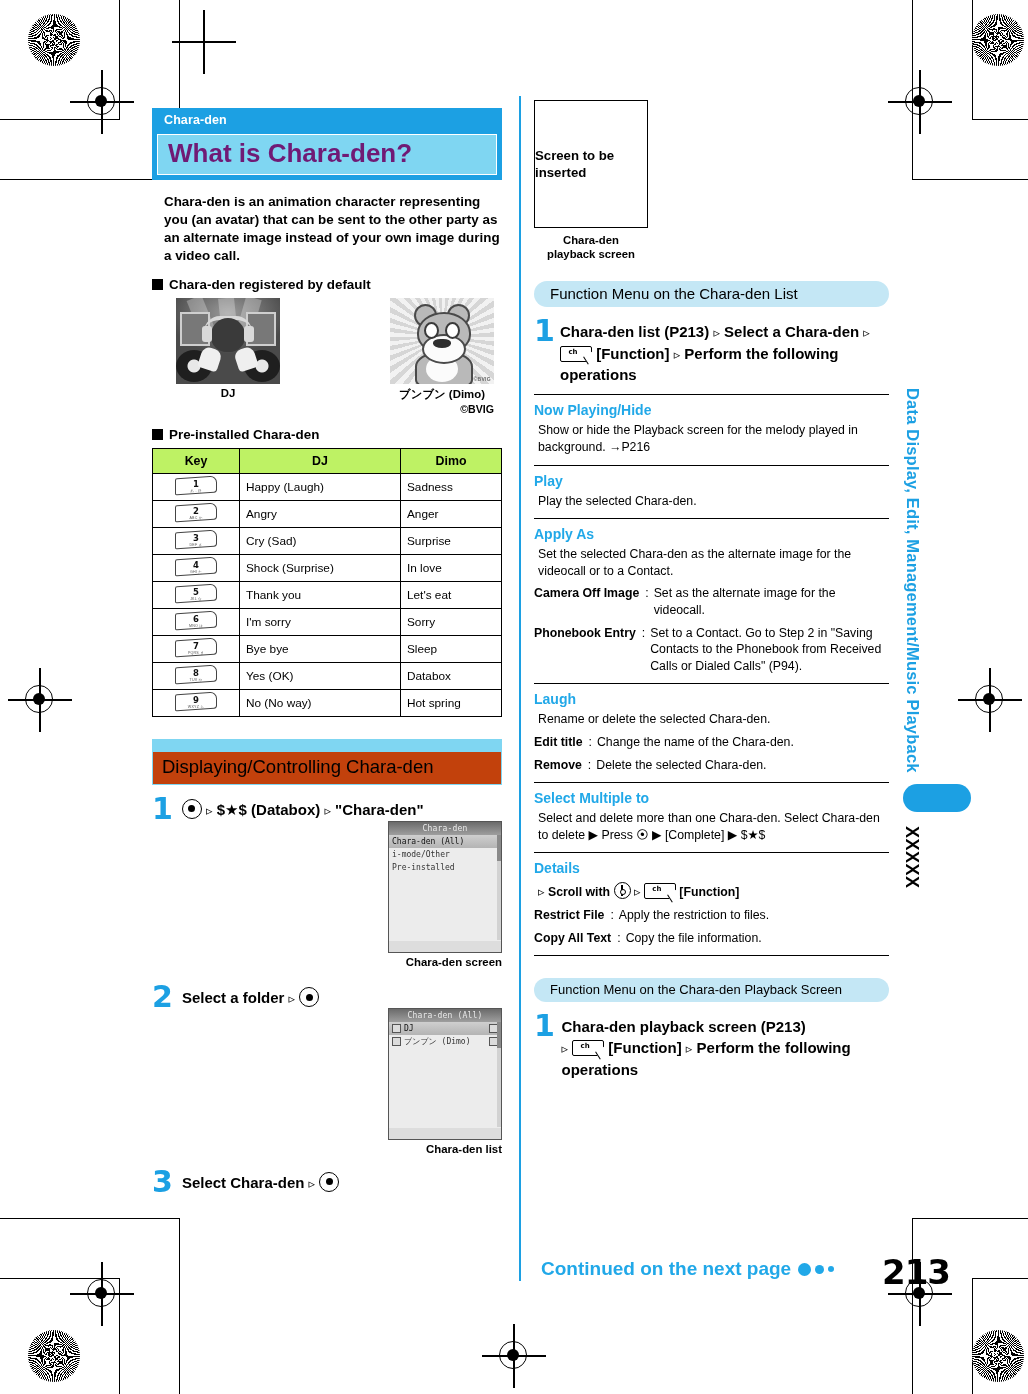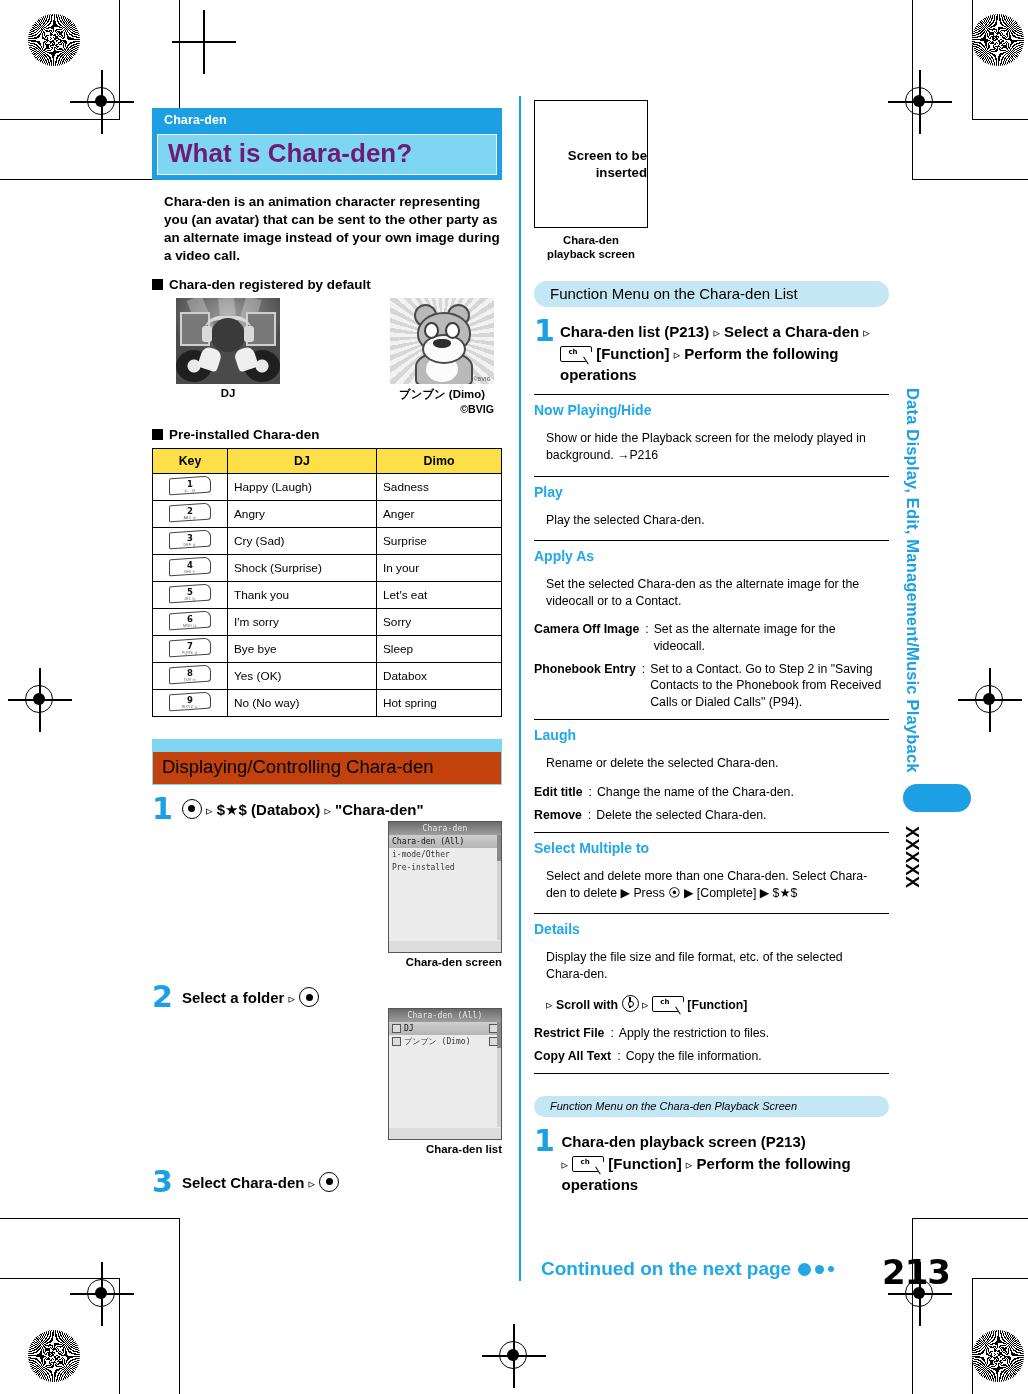--- a/index.html
+++ b/index.html
@@ -79,22 +79,22 @@
       border-radius:50%;background:#fbfbfb;border:2px solid #4a4a4a;}
   .dimo-art .nose{position:absolute;left:50%;top:41px;margin-left:-9px;width:18px;height:9px;background:#2e2e2e;
       border-radius:50% 50% 60% 60%;}
   .dimo-art .body{position:absolute;left:50%;top:54px;margin-left:-27px;width:54px;height:32px;
       border-radius:40% 40% 22% 22%;background:#b9b9b9;border:2px solid #4a4a4a;}
   .dimo-art .belly{position:absolute;left:50%;top:58px;margin-left:-16px;width:32px;height:26px;border-radius:50%;background:#fbfbfb;}
   .dimo-art .mark{position:absolute;right:3px;bottom:2px;font-size:5px;color:#666;font-weight:bold;letter-spacing:.3px;}
 
   
   table.keytbl{border-collapse:collapse;width:100%;margin-top:2px;}
-  table.keytbl th{background:#fde047;border:1px solid #000;font-size:12.4px;font-weight:bold;
-       padding:5px 10px;text-align:center;}
+  table.keytbl th{background:#bef264;border:1px solid #000;font-size:12.4px;font-weight:bold;
+       padding:5px 16px;text-align:center;}
   table.keytbl td{border:1px solid #000;font-size:11.8px;padding:4px 6px;height:17px;}
   table.keytbl td.kcell{text-align:center;padding:3px 2px;width:54px;}
   table.keytbl th.c1{width:54px;} table.keytbl th.c2{width:128px;}
 
   .keybtn{display:inline-block;width:40px;height:15px;border:1.1px solid #444;border-radius:2px 7px 3px 2px;
        background:#fff;position:relative;transform:skewY(-4deg);}
   .keybtn .n{position:absolute;left:0;right:0;top:1px;text-align:center;font-size:8.5px;font-weight:bold;
        font-family:"DejaVu Sans",sans-serif;transform:skewY(4deg);color:#111;}
   .keybtn .sub{position:absolute;left:0;right:0;bottom:0px;text-align:center;font-size:3.6px;color:#555;
        transform:skewY(4deg);letter-spacing:.2px;}
@@ -149,28 +149,28 @@
   .shot .scroll i{position:absolute;left:0;top:0;width:4px;height:26px;background:#8a8a8a;display:block;}
   .shot .foot{position:absolute;left:0;right:0;bottom:0;height:11px;background:#ddd;}
   .shotcap{font-size:11.4px;font-weight:bold;text-align:right;margin-top:3px;}
 
   
   .bullets{width:205px;font-size:11.6px;line-height:1.34;}
   .bullets li{margin-bottom:6px;list-style:none;position:relative;padding-left:13px;}
   .bullets li::before{content:"\2022";position:absolute;left:1px;top:-1px;font-size:12px;}
   .bullets{padding:0;margin:0;}
   .placeholder{width:112px;height:126px;border:1.5px solid #000;display:flex;align-items:center;
-       justify-content:center;text-align:right;font-size:13.2px;font-weight:bold;line-height:1.3;}
+       justify-content:center;text-align:left;font-size:13.2px;font-weight:bold;line-height:1.3;}
   .phcap{text-align:center;font-size:11.3px;font-weight:bold;margin-top:5px;line-height:1.25;}
 
   .pill{background:#C4E7F5;border-radius:13px;font-size:15px;padding:4px 16px 5px 16px;margin:14px 0 4px 0;}
 
   .hr{border-top:1.6px solid #000;margin:9px 0 7px 0;}
   .fn{font-size:14px;font-weight:bold;color:#21A8E8;margin:0 0 2px 0;}
-  .fd{font-size:12.3px;line-height:1.35;margin:12px;}
+  .fd{font-size:12.3px;line-height:1.35;margin:4px;}
   .subrow{display:flex;font-size:12.3px;line-height:1.35;margin-top:6px;}
   .subrow .lbl{font-weight:bold;white-space:nowrap;}
   .subrow .col{margin:0 5px 0 6px;}
   .subrow .val{flex:1;}
 
   
   .vtab{position:absolute;left:900px;top:388px;height:455px;width:22px;
        writing-mode:vertical-rl;color:#1CA0E3;font-size:16.5px;font-weight:bold;
        letter-spacing:.2px;white-space:nowrap;}
   .tabpill{position:absolute;left:903px;top:784px;width:68px;height:28px;background:#1CA0E3;border-radius:14px;}
@@ -311,21 +311,21 @@
           <td>Anger</td>
         </tr>
         <tr>
           <td class="kcell"><span class="keybtn"><span class="n">3</span><span class="sub">DEF さ</span></span></td>
           <td>Cry (Sad)</td>
           <td>Surprise</td>
         </tr>
         <tr>
           <td class="kcell"><span class="keybtn"><span class="n">4</span><span class="sub">GHI た</span></span></td>
           <td>Shock (Surprise)</td>
-          <td>In your</td>
+          <td>In love</td>
         </tr>
         <tr>
           <td class="kcell"><span class="keybtn"><span class="n">5</span><span class="sub">JKL な</span></span></td>
           <td>Thank you</td>
           <td>Let's eat</td>
         </tr>
         <tr>
           <td class="kcell"><span class="keybtn"><span class="n">6</span><span class="sub">MNO は</span></span></td>
           <td>I'm sorry</td>
           <td>Sorry</td>
@@ -495,37 +495,36 @@
         </div>
       </div>
       <div>
         <div class="hr"></div>
         <div class="fn">Select Multiple to</div>
         <div class="fd">Select and delete more than one Chara-den. Select Chara-den to delete ▶ Press ⦿ ▶ [Complete] ▶ $★$</div>
       </div>
       <div>
         <div class="hr"></div>
         <div class="fn">Details</div>
-        <div class="fd">Display the file size and file format, etc. of the selected Chara-den.</div>
         <div class="fd" style="font-weight:bold;margin-top:6px;"><span class="arr">▹</span> <span>Scroll with</span> <span class="kudlr"></span> <span class="arr">▹</span> <span class="ksoft"><span class="lb">ch</span></span> <span>[Function]</span></div>
         <div class="subrow">
           <span class="lbl">Restrict File</span>
           <span class="col">:</span>
           <span class="val">Apply the restriction to files.</span>
         </div>
         <div class="subrow">
           <span class="lbl">Copy All Text</span>
           <span class="col">:</span>
           <span class="val">Copy the file information.</span>
         </div>
       </div>
       <div class="hr"></div>
     </div>
 
-  <div class="pill" style="margin-top:22px;font-size:11px;font-style:italic;">Function Menu on the Chara-den Playback Screen</div>
+  <div class="pill" style="margin-top:22px;font-size:13px;">Function Menu on the Chara-den Playback Screen</div>
 
   <div class="step">
     <div class="stepnum">1</div>
     <div class="steptxt">
       <span>Chara-den playback screen (P213)</span><br>
       <span class="arr">▹</span>
       <span class="ksoft"><span class="lb">ch</span></span>
       <span>[Function]</span>
       <span class="arr">▹</span>
       <span>Perform the following operations</span>

